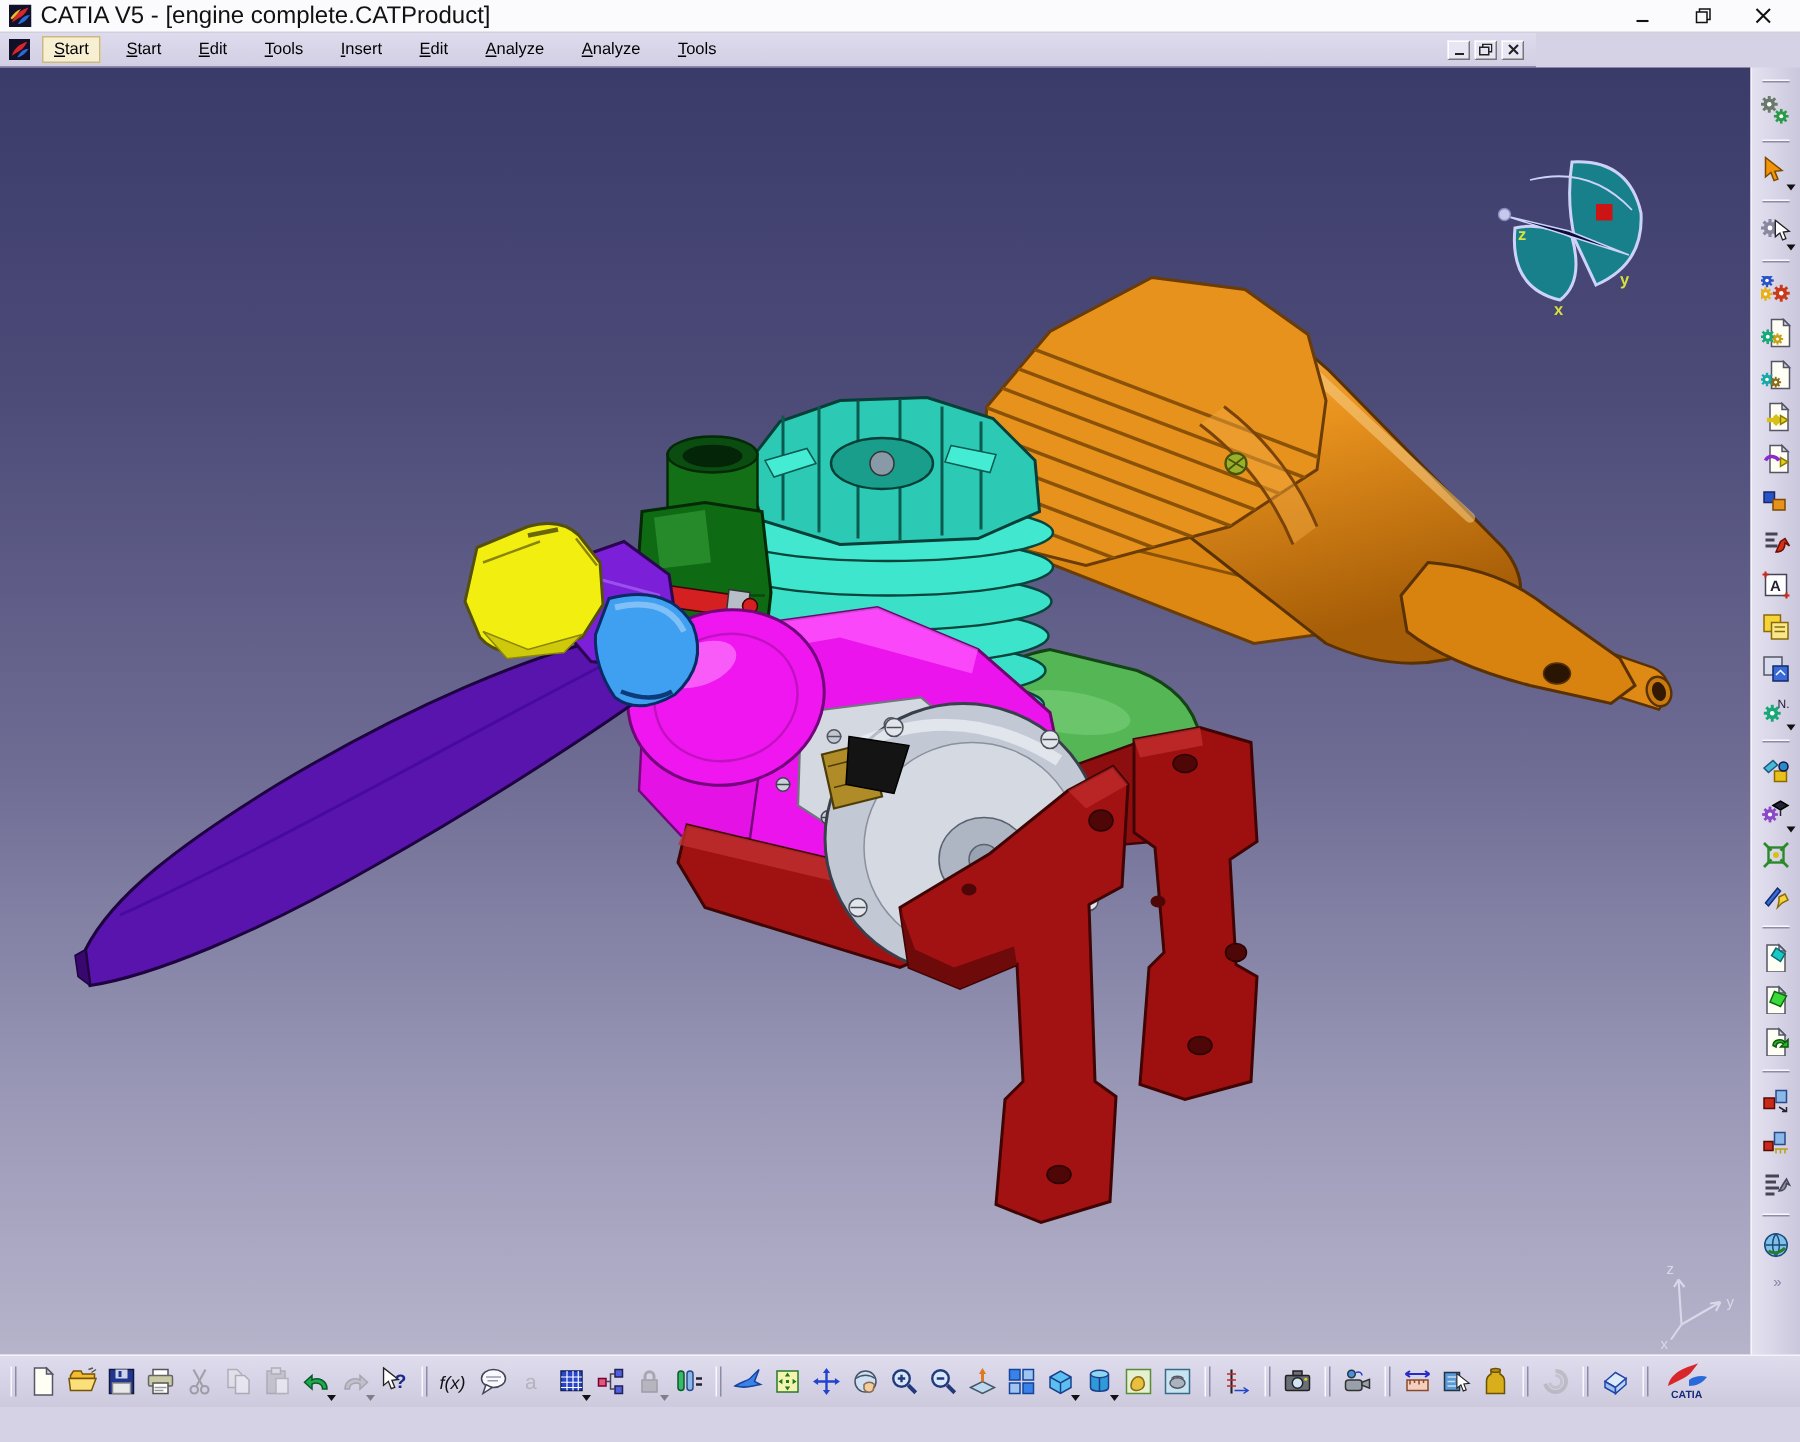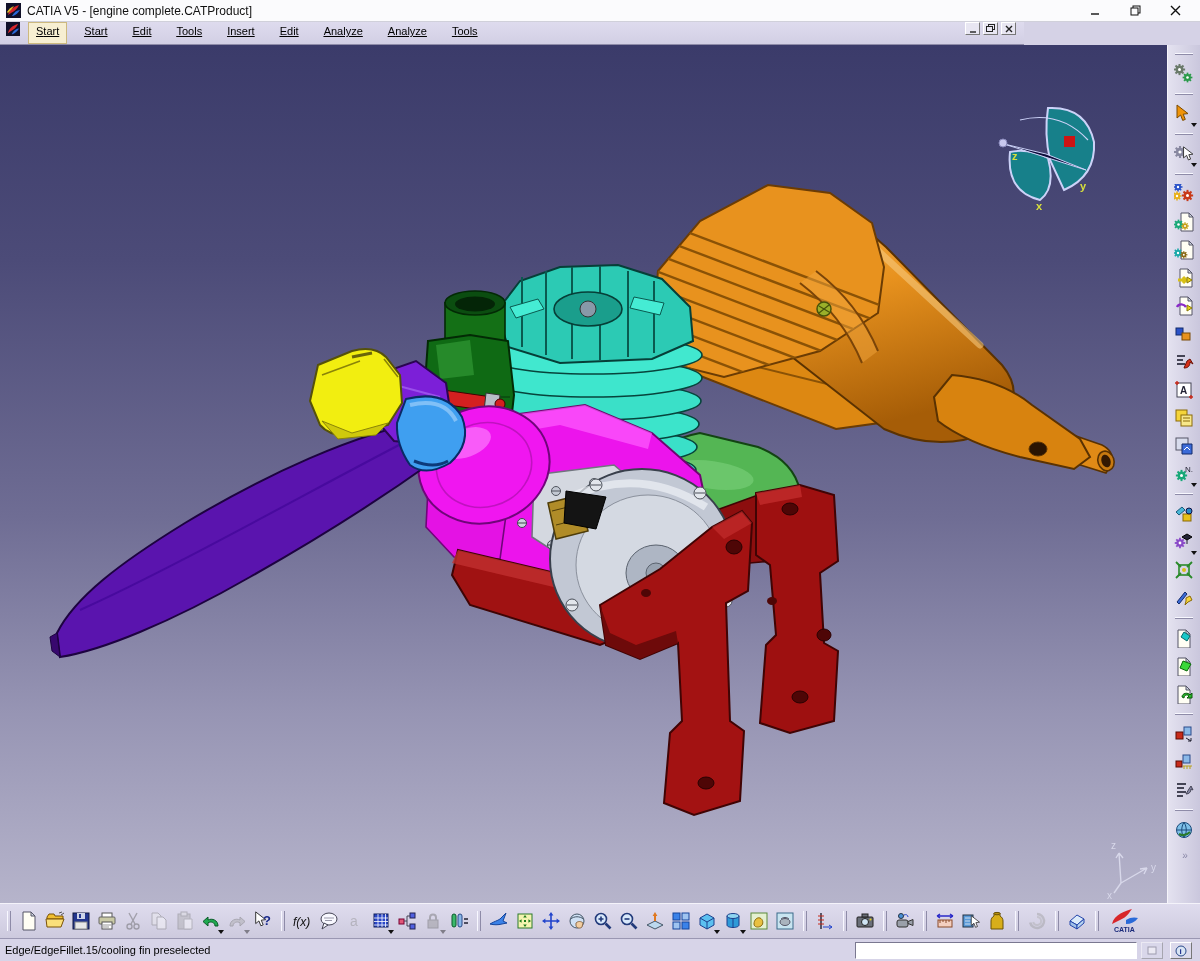--- a/index.html
+++ b/index.html
@@ -3,28 +3,28 @@
 <meta charset="utf-8">
 <style>
   * { margin:0; padding:0; box-sizing:border-box; }
   html,body { width:1200px; height:961px; overflow:hidden; }
   body { font-family:"Liberation Sans", sans-serif; font-size:11px; background:#d5d2e6; }
   .app { position:relative; width:1200px; height:961px; }
 
   
   .titlebar { position:absolute; left:0; top:0; width:1200px; height:22px;
     background:#fbfbfd; display:flex; align-items:center; padding:0 6px; border-bottom:1px solid #d0d0da; }
-  .titlebar .title { margin-left:6px; color:#111; font-size:12px; }
+  .titlebar .title { margin-left:6px; color:#111; font-size:16px; }
   .win-controls { margin-left:auto; display:flex; gap:26px; margin-right:12px; align-items:center; }
   .win-btn { width:14px; height:12px; display:flex; align-items:center; justify-content:center; cursor:default; }
 
   
   .menubar { position:absolute; left:0; top:22px; width:1024px; height:23px;
-    background:linear-gradient(#dedbee,#d2cfe4); display:flex; padding:0 4px;
-    border-bottom:1px solid #8e8ba8;text-decoration:underline; }
+    background:linear-gradient(#dedbee,#d2cfe4); display:flex; align-items:center; padding:0 4px;
+    border-bottom:1px solid #8e8ba8; }
   .menu-item { display:inline-block; padding:3px 8px; margin-right:9px; color:#000; }
   .menu-item::first-letter { text-decoration:underline; }
   .menu-item.active { background:#f7efd2; border:1px solid #cdb97e; padding:2px 7px; }
   .mdi-controls { margin-left:auto; display:flex; gap:3px; margin-right:4px; }
   .mdi-btn { width:15px; height:13px; background:#e8e6f2; border:1px solid; border-color:#fff #777 #777 #fff;
     display:flex; align-items:center; justify-content:center; }
 
   
   .viewport { position:absolute; left:0; top:45px; width:1167px; height:858px; overflow:hidden;
     background:linear-gradient(180deg,#3b3b6a 0%,#4c4b78 25%,#6f6d94 55%,#9795b4 78%,#b6b4cb 100%); }
@@ -798,29 +798,14 @@
     <div class="bt-handle"></div>
     <span class="icon-btn" style="width:40px">
         <svg width="36" height="26" viewBox="0 0 36 26">
           <path d="M6 16C8 6 20 3 26 1c-4 5-5 8-12 11z" fill="#d8262a"></path>
           <path d="M20 12c4-3 9-3 12-2-3 4-7 6-12 6z" fill="#2a6ad8"></path>
           <text x="8" y="24" font-size="7" font-weight="bold" fill="#1a2a7a">CATIA</text>
         </svg>
       </span>
   </div>
 
-  <div class="statusbar">
-    <span class="status-msg">Edge/EdgeFillet.15/cooling fin preselected</span>
-    <input class="command-field" type="text" value="" style="">
-    <span class="sb-btn b1">
-        <svg width="10" height="9" viewBox="0 0 10 9">
-          <rect x="1" y="1" width="8" height="7" fill="#fff" stroke="#667"></rect>
-        </svg>
-      </span>
-    <span class="sb-btn b2">
-        <svg width="12" height="12" viewBox="0 0 12 12">
-          <circle cx="6" cy="6" r="5" fill="#d8e4f4" stroke="#2a4a8a"></circle>
-          <text x="4.5" y="9" font-size="8" font-weight="bold" fill="#1a2a8c">i</text>
-        </svg>
-      </span>
-  </div>
 
 </div>
 
 </body></html>

